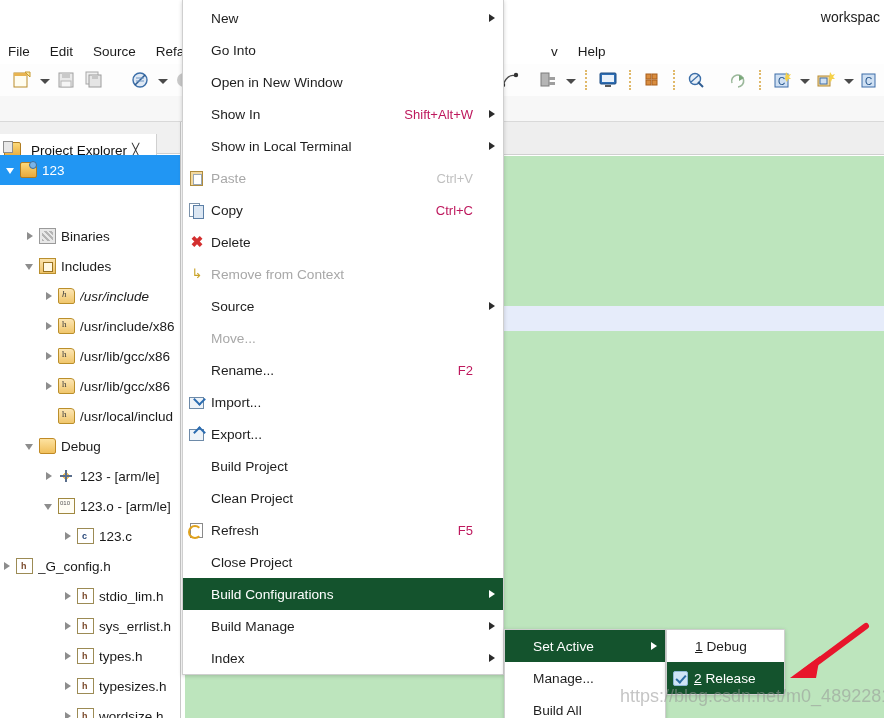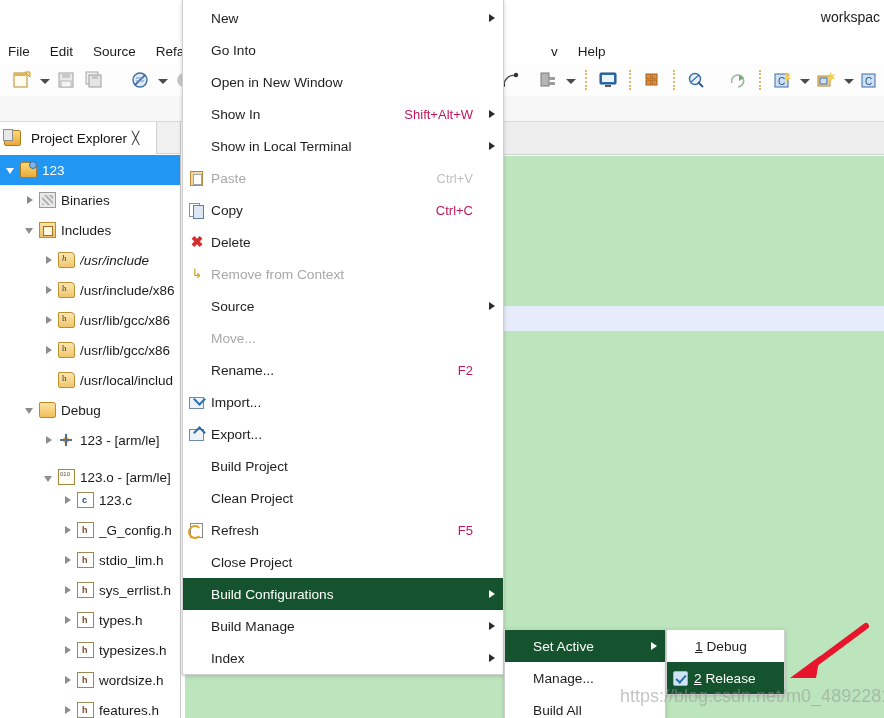--- a/index.html
+++ b/index.html
@@ -95,21 +95,21 @@
     overflow: hidden;
   }
   .pe-tabbar {
     position: relative;
     height: 32px;
     background: #f0f0f0;
     border-bottom: 1px solid #d0d0d0;
   }
   .pe-tab {
     position: absolute;
-    left: 0; top: 0;
+    left: 0; top: 12px;
     height: 32px;
     width: 157px;
     background: #ffffff;
     display: flex;
     align-items: center;
     padding-left: 4px;
     font-size: 13.5px;
     color: #111;
     border-right: 1px solid #d0d0d0;
   }
@@ -482,21 +482,21 @@
         <span class="pe-tab-label">Project Explorer</span>
         <span class="close-x">╳</span>
       </div>
     </div>
     <div class="tree" id="tree-container">
         <div class="tnode sel" style="padding-left: 4px;">
           <span class="twist open"></span>
           <span class="ticon ic-proj"></span>
           <span class="tlabel">123</span>
         </div>
-        <div class="tnode" style="padding-left: 23px;">
+        <div class="tnode" style="padding-left: 23px; margin-top: 36px;">
           <span class="twist closed"></span>
           <span class="ticon ic-bin"></span>
           <span class="tlabel">Binaries</span>
         </div>
         <div class="tnode" style="padding-left: 23px;">
           <span class="twist open"></span>
           <span class="ticon ic-includes"></span>
           <span class="tlabel">Includes</span>
         </div>
         <div class="tnode" style="padding-left: 42px; font-style: italic;">
@@ -527,31 +527,31 @@
         <div class="tnode" style="padding-left: 23px;">
           <span class="twist open"></span>
           <span class="ticon ic-folder"></span>
           <span class="tlabel">Debug</span>
         </div>
         <div class="tnode" style="padding-left: 42px;">
           <span class="twist closed"></span>
           <span class="ticon ic-exe"></span>
           <span class="tlabel">123 - [arm/le]</span>
         </div>
-        <div class="tnode" style="padding-left: 42px; align-items: flex-end;">
+        <div class="tnode" style="padding-left: 42px;">
           <span class="twist open"></span>
           <span class="ticon ic-obj"></span>
           <span class="tlabel">123.o - [arm/le]</span>
         </div>
         <div class="tnode" style="padding-left: 61px;">
           <span class="twist closed"></span>
           <span class="ticon ic-cfile"></span>
           <span class="tlabel">123.c</span>
         </div>
-        <div class="tnode" style="padding-left: 61px;">
+        <div class="tnode" style="">
           <span class="twist closed"></span>
           <span class="ticon ic-hfile"></span>
           <span class="tlabel">_G_config.h</span>
         </div>
         <div class="tnode" style="padding-left: 61px;">
           <span class="twist closed"></span>
           <span class="ticon ic-hfile"></span>
           <span class="tlabel">stdio_lim.h</span>
         </div>
         <div class="tnode" style="padding-left: 61px;">

